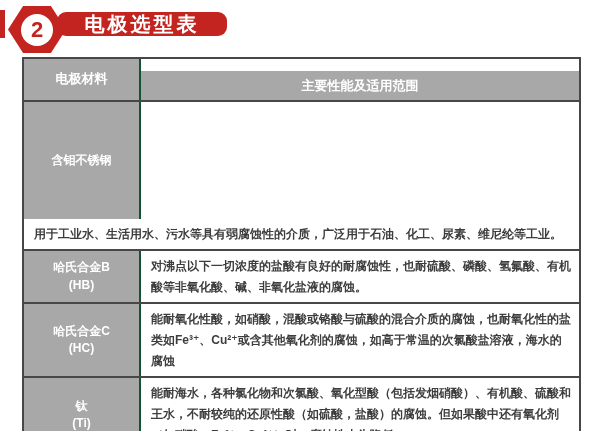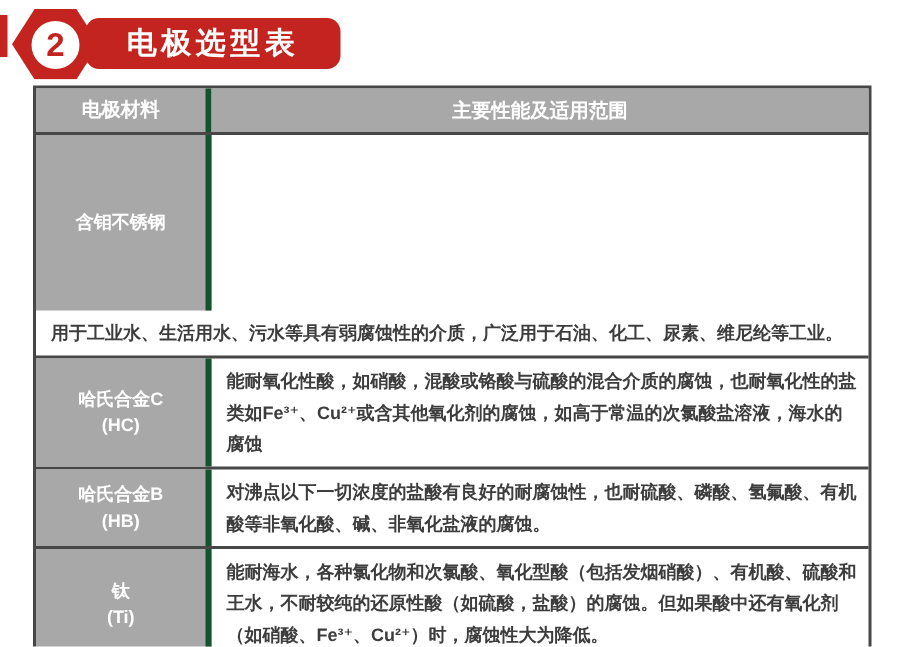--- a/index.html
+++ b/index.html
@@ -20,21 +20,21 @@
   }
   .hex-inner {
     width: 32px; height: 32px; border-radius: 50%;
     background: #ffffff;
     display: flex; align-items: center; justify-content: center;
   }
   .hex-number {
     color: #c3241f; font-size: 22px; font-weight: bold; line-height: 1;
   }
   .title-pill {
-    position: absolute; left: 57px; top: 12px; width: 170px; height: 34px;
+    position: absolute; left: 57px; top: 12px; width: 170px; height: 24px;
     background: #c3241f; border-radius: 9px;
     display: flex; align-items: center; justify-content: center;
     z-index: 2;
   }
   .title-text {
     color: #ffffff; font-size: 20px; font-weight: bold; letter-spacing: 3px;
     line-height: 1;
   }
 
   
@@ -44,37 +44,38 @@
     background: #ffffff;
   }
   .erow {
     display: flex; align-items: stretch;
     border-bottom: 2px solid #474747;
   }
   .erow:last-child { border-bottom: none; }
   .cell-material {
     width: 117px; flex: 0 0 117px;
     background: #a8a8a8;
-    border-right: 4px solid #14532d;
+    border-right: 2px solid #14532d;
     display: flex; flex-direction: column; align-items: center; justify-content: center;
     color: #ffffff; font-weight: bold; font-size: 12px; line-height: 1.45;
     text-align: right; padding: 2px 3px;
   }
   .cell-desc {
     flex: 1 1 auto;
     display: flex; flex-direction: column; justify-content: flex-start;
     padding: 5px 8px 4px 10px;
     color: #3d3d3d; font-size: 12px; font-weight: 600; line-height: 21px;
     text-align: left;
   }
   .header-row .cell-desc {
     background: #a8a8a8;
     color: #ffffff; font-weight: bold; font-size: 13px;
     justify-content: center; align-items: center; text-align: center;
     padding: 4px 8px;
+    margin-top: 12px;
   }
   .header-row .cell-material { font-size: 13px; }
   .header-row { min-height: 28px; }
   .r1 { min-height: 55px; flex-direction: column; }
   .r2 { min-height: 45px; }
   .r3 { min-height: 64px; }
   .r4 { min-height: 76px; }
   .r5 { min-height: 47px; }
   .r6 { min-height: 24px; }
   .r7 { min-height: 25px; }
@@ -105,37 +106,37 @@
 
   <div class="erow r1">
     <div class="cell-material">
       <span>含钼不锈钢</span>
     </div>
     <div class="cell-desc">
       <span>用于工业水、生活用水、污水等具有弱腐蚀性的介质，广泛用于石油、化工、尿素、维尼纶等工业。</span>
     </div>
   </div>
 
+  <div class="erow r2">
+    <div class="cell-material">
+      <span>哈氏合金B</span>
+      <span>(HB)</span>
+    </div>
+    <div class="cell-desc">
+      <span>对沸点以下一切浓度的盐酸有良好的耐腐蚀性，也耐硫酸、磷酸、氢氟酸、有机酸等非氧化酸、碱、非氧化盐液的腐蚀。</span>
+    </div>
+  </div>
+
   <div class="erow r3">
     <div class="cell-material">
       <span>哈氏合金C</span>
       <span>(HC)</span>
     </div>
     <div class="cell-desc">
       <span>能耐氧化性酸，如硝酸，混酸或铬酸与硫酸的混合介质的腐蚀，也耐氧化性的盐类如Fe³⁺、Cu²⁺或含其他氧化剂的腐蚀，如高于常温的次氯酸盐溶液，海水的腐蚀</span>
-    </div>
-  </div>
-
-  <div class="erow r2">
-    <div class="cell-material">
-      <span>哈氏合金B</span>
-      <span>(HB)</span>
-    </div>
-    <div class="cell-desc">
-      <span>对沸点以下一切浓度的盐酸有良好的耐腐蚀性，也耐硫酸、磷酸、氢氟酸、有机酸等非氧化酸、碱、非氧化盐液的腐蚀。</span>
     </div>
   </div>
 
   <div class="erow r4">
     <div class="cell-material">
       <span>钛</span>
       <span>(Ti)</span>
     </div>
     <div class="cell-desc">
       <span>能耐海水，各种氯化物和次氯酸、氧化型酸（包括发烟硝酸）、有机酸、硫酸和王水，不耐较纯的还原性酸（如硫酸，盐酸）的腐蚀。但如果酸中还有氧化剂（如硝酸、Fe³⁺、Cu²⁺）时，腐蚀性大为降低。</span>

